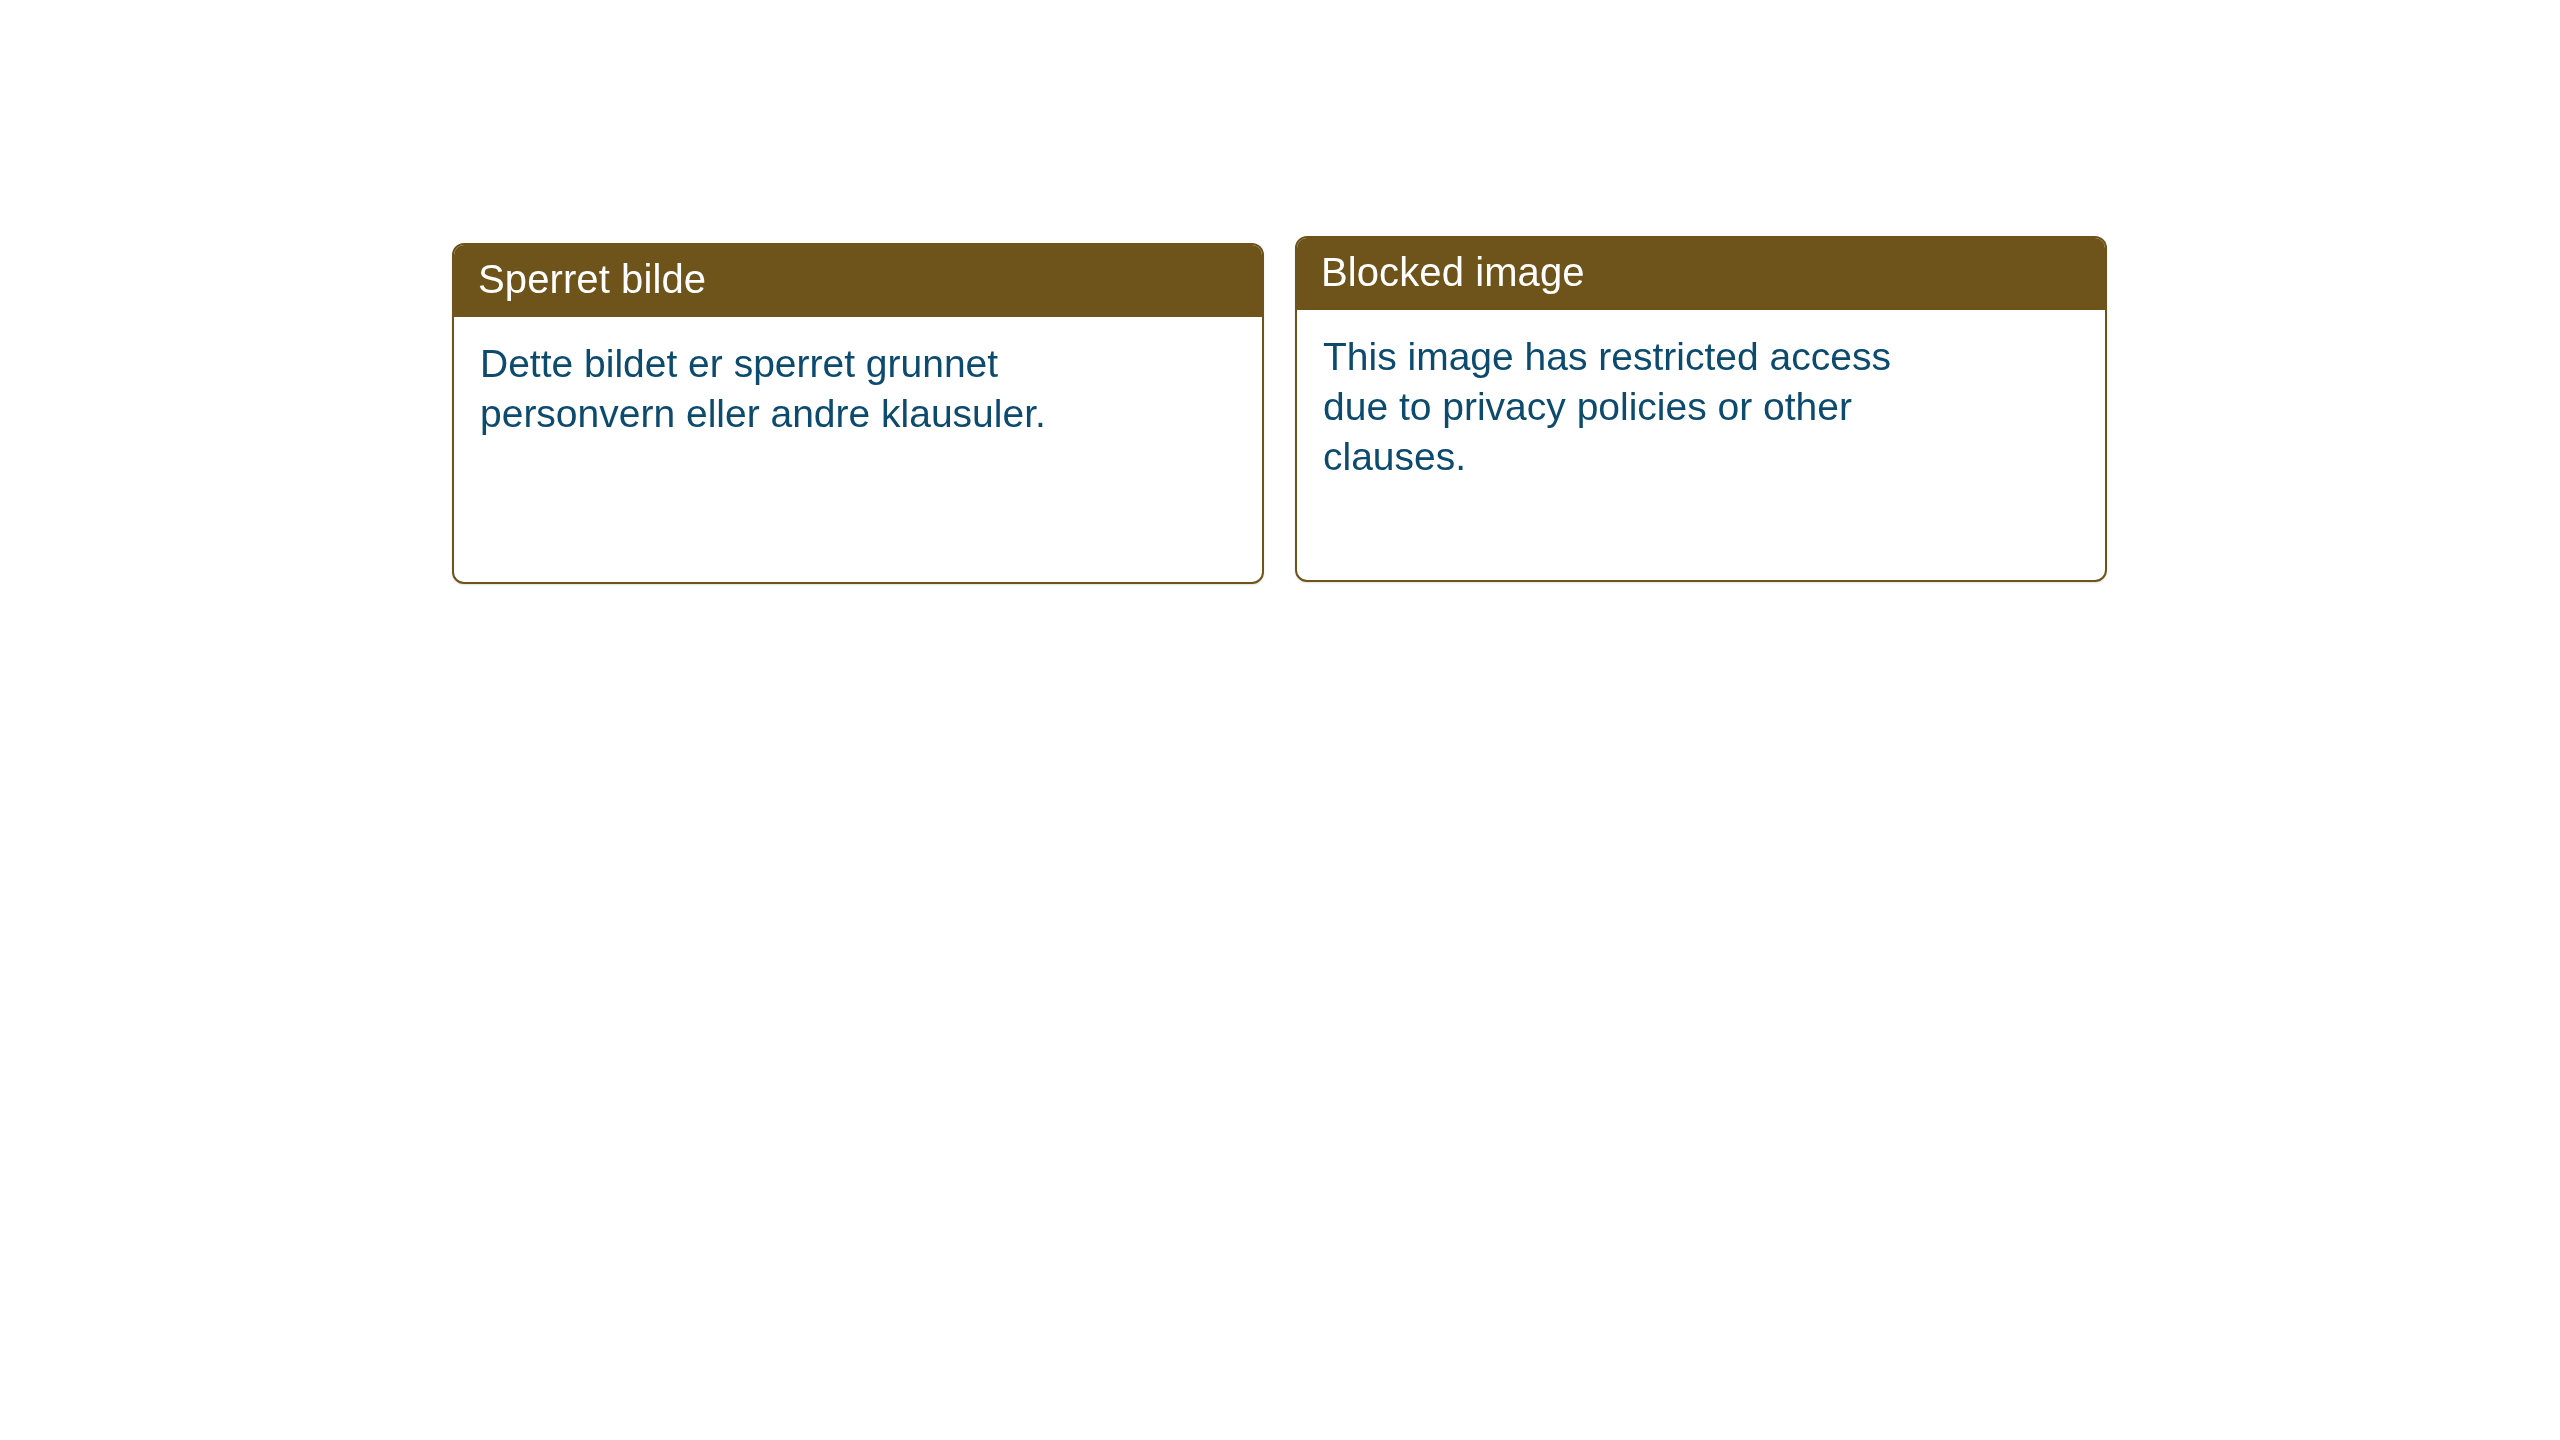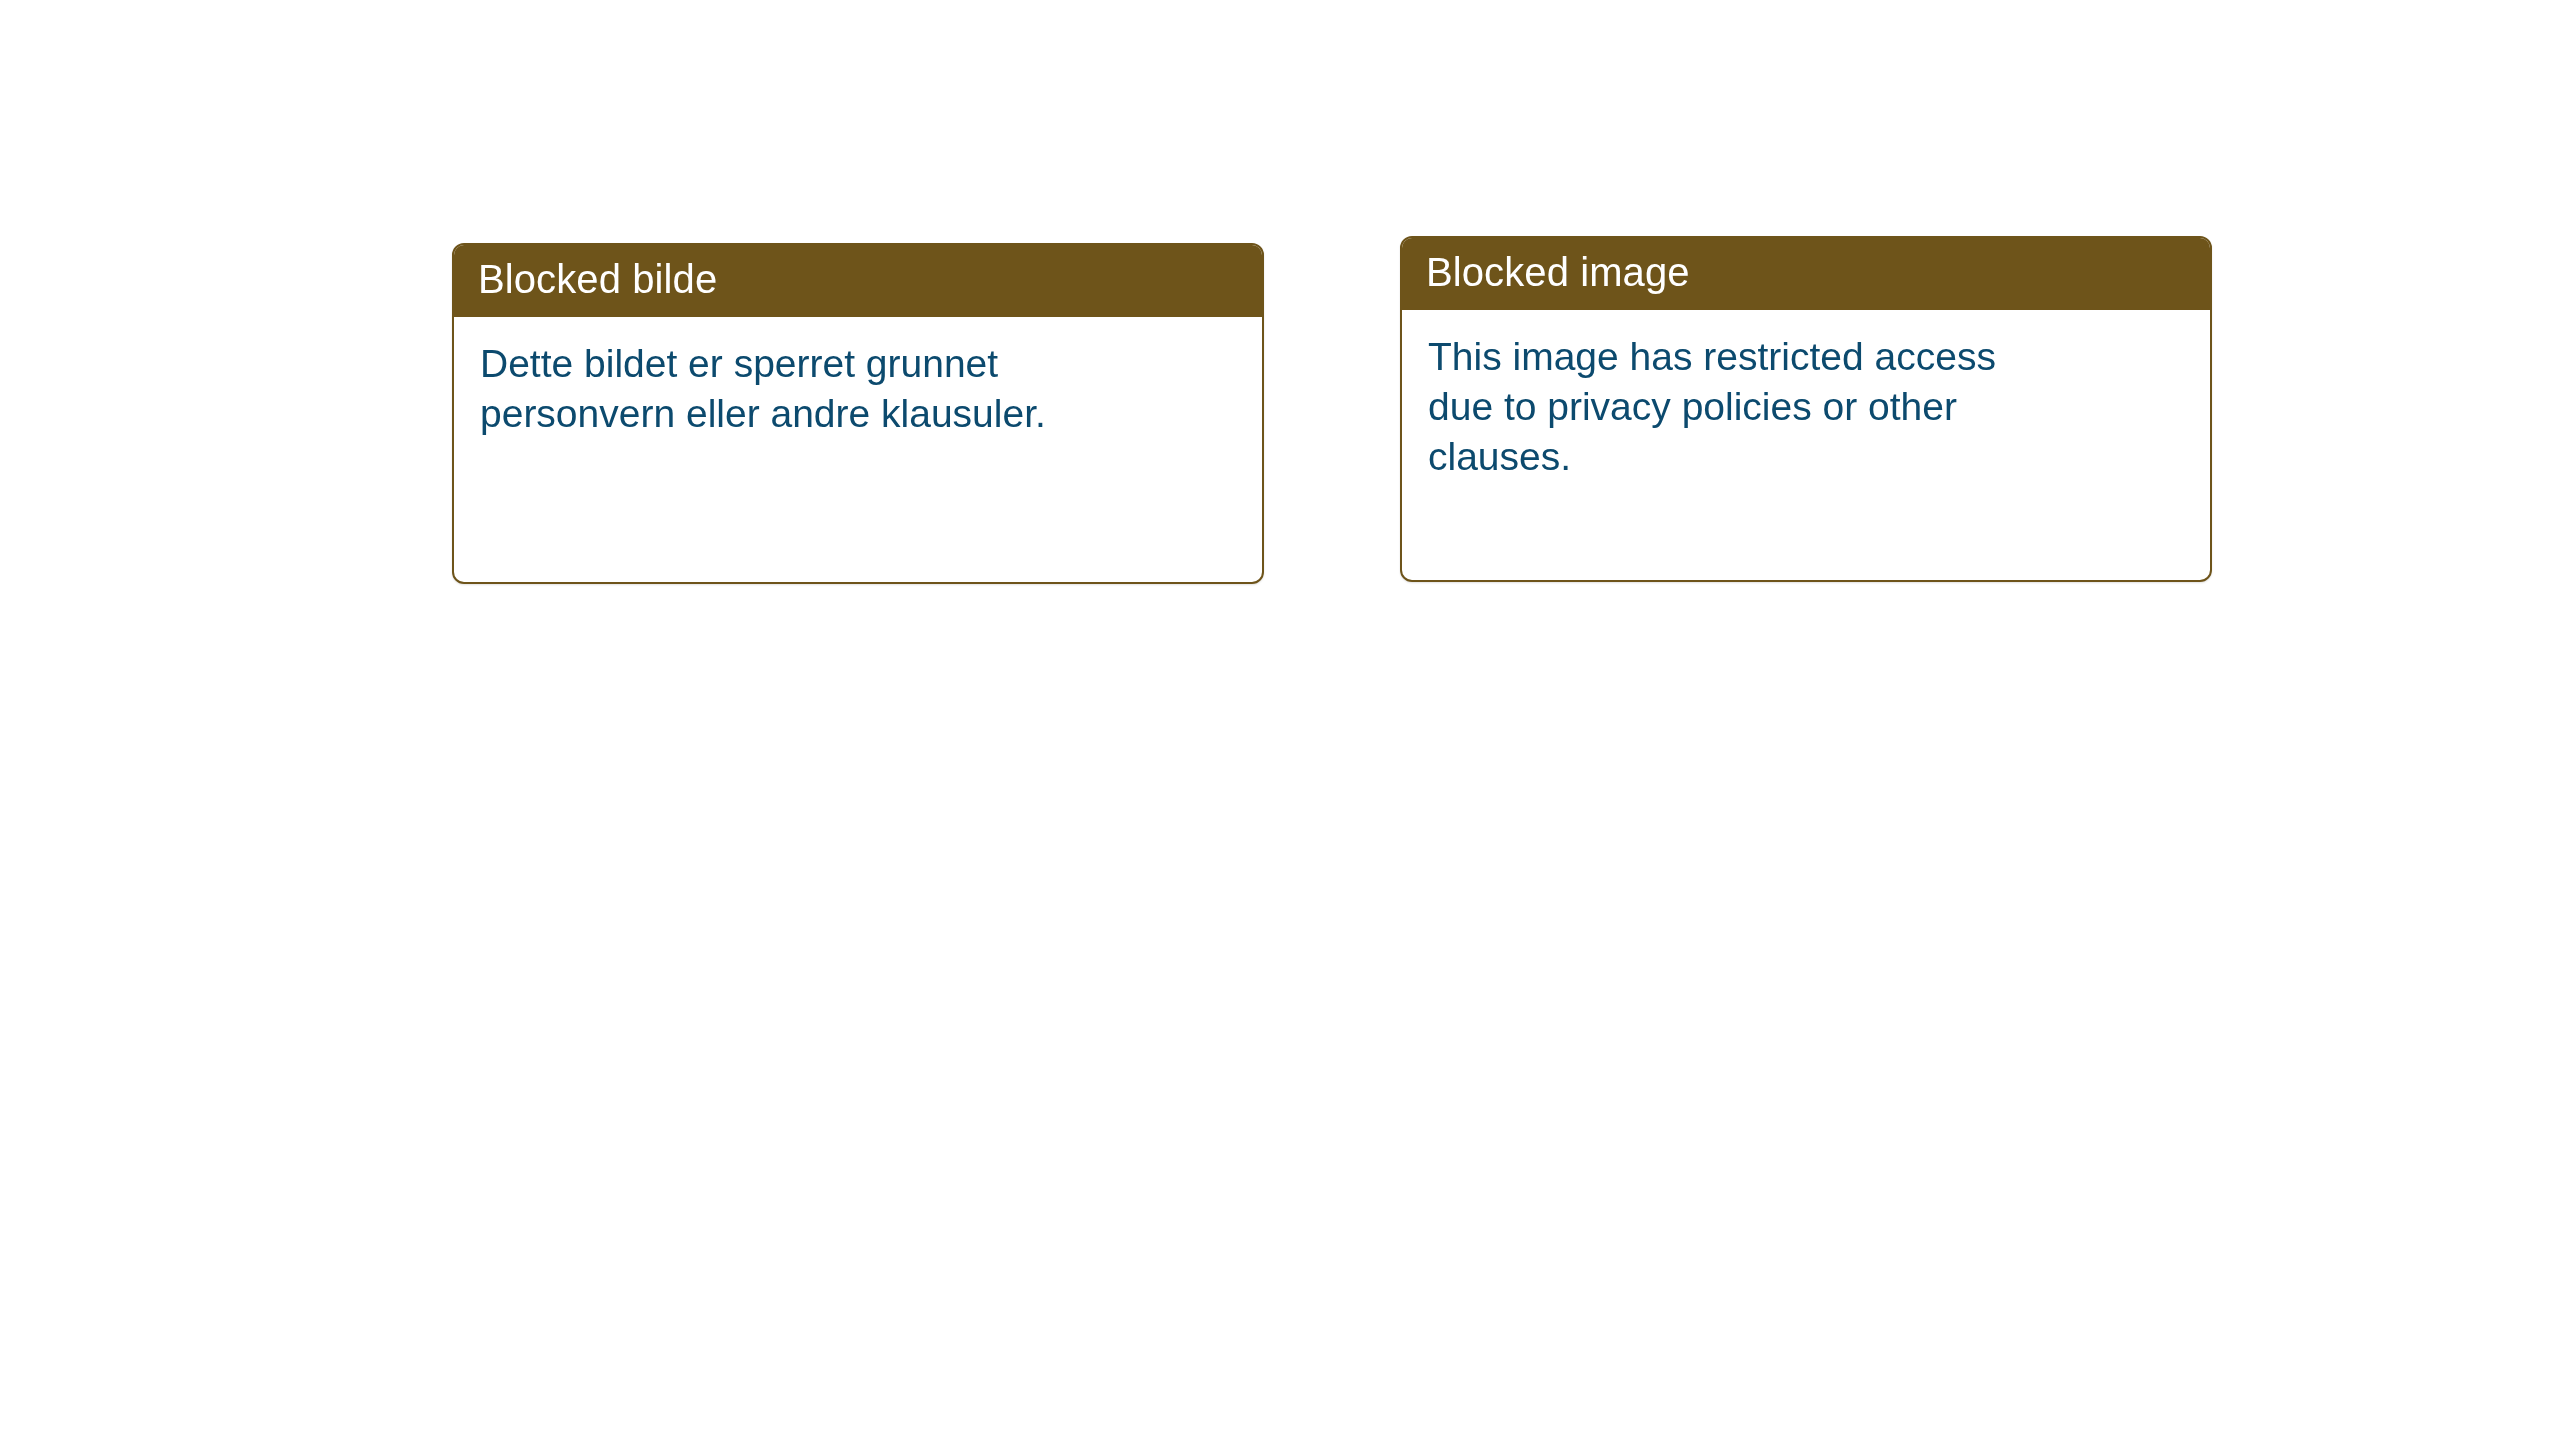--- a/index.html
+++ b/index.html
@@ -55,34 +55,34 @@
   #card-no {
     left: 452px;
     top: 243px;
     width: 812px;
     height: 341px;
   }
   #card-no .card-body { max-width: 700px; }
 
   
   #card-en {
-    left: 1400px;
+    left: 1295px;
     top: 236px;
     width: 812px;
     height: 346px;
   }
   #card-en .card-body { max-width: 660px; }
 </style>
 </head>
 <body>
 
 <div id="stage">
 
   <div class="notice-card" id="card-no">
-    <div class="card-header">Blocked bilde</div>
+    <div class="card-header">Sperret bilde</div>
     <div class="card-body">Dette bildet er sperret grunnet personvern eller andre klausuler.</div>
   </div>
 
   <div class="notice-card" id="card-en">
     <div class="card-header">Blocked image</div>
     <div class="card-body">This image has restricted access due to privacy policies or other clauses.</div>
   </div>
 
 </div>
 

